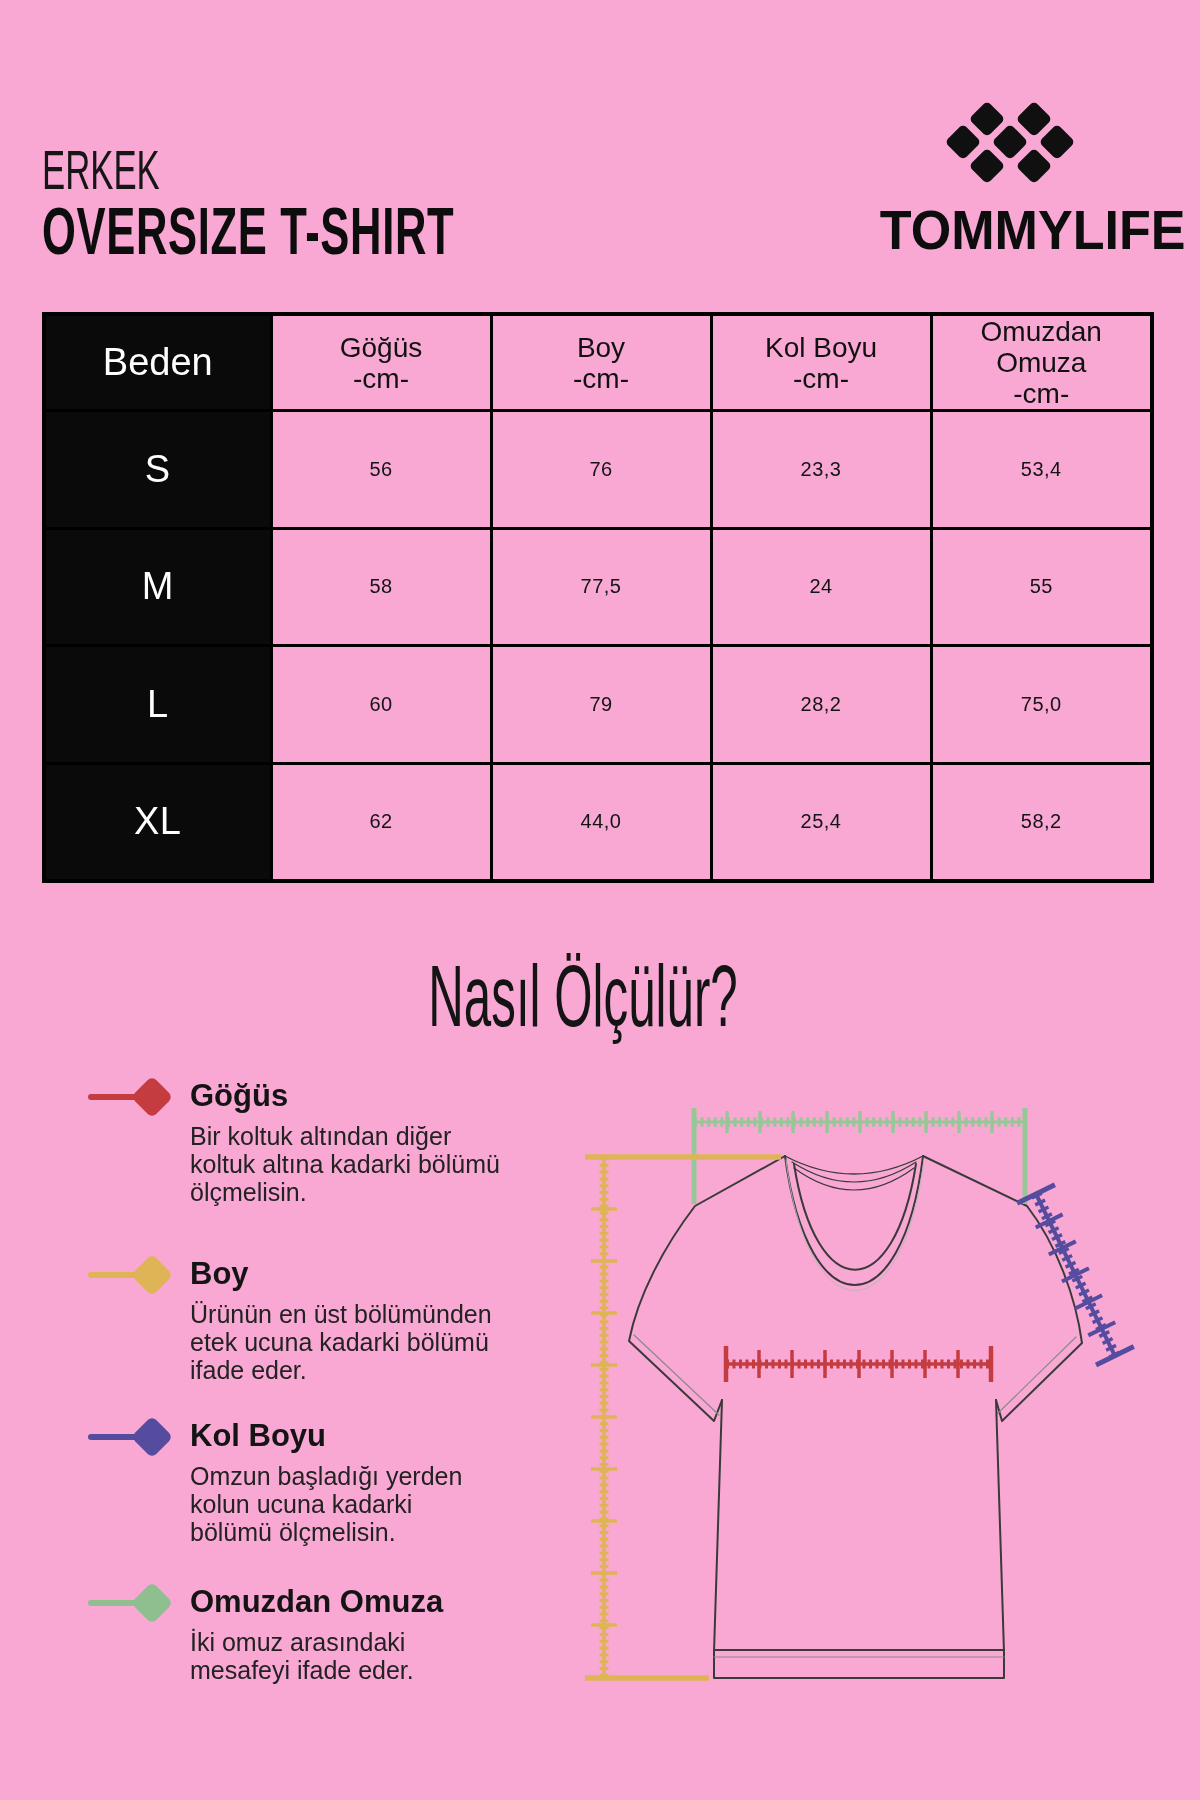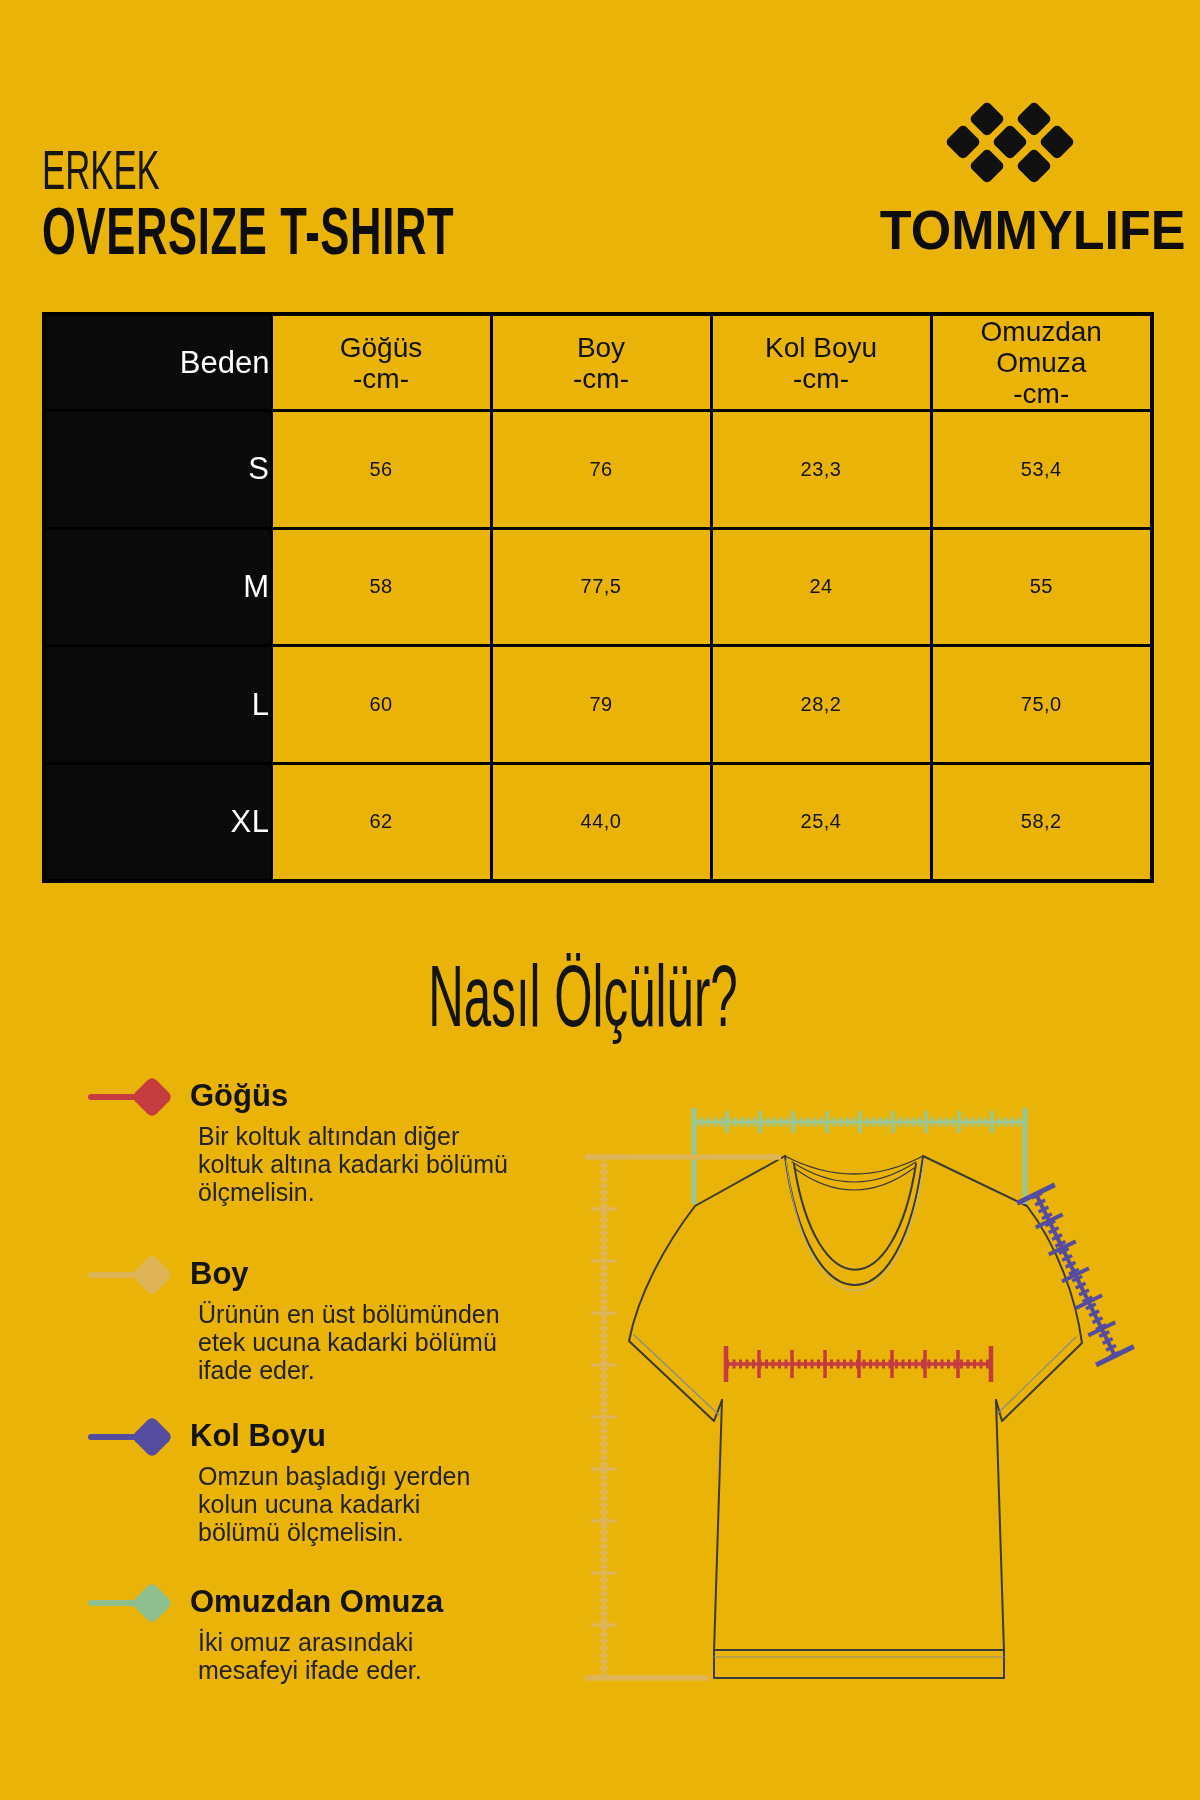--- a/index.html
+++ b/index.html
@@ -2,54 +2,54 @@
 <html style="--c-red: #C43C40; --c-yellow: #DFB456; --c-purple: #564C9F; --c-green: #8FBE8F; --c-green_ruler: #97C797; --c-black: #0B0B0B;"><head>
 <meta charset="utf-8">
 <style>
   :root{
     --c-red:#C43C40; --c-yellow:#DFB456; --c-purple:#564C9F;
     --c-green:#8FBE8F; --c-green_ruler:#97C797; --c-black:#0B0B0B;
   }
   *{margin:0;padding:0;box-sizing:border-box;}
   html,body{background:#fff;}
   body{font-family:"Liberation Sans",sans-serif;color:#1b1b1b;}
-  #page{position:relative;width:1200px;height:1800px;background:#eab308;overflow:hidden;text-decoration:underline;}
+  #page{position:relative;width:1200px;height:1800px;background:#f9a8d4;overflow:hidden;text-decoration:underline;}
 
   
   .cat-label{position:absolute;left:42px;top:142px;font-size:56px;line-height:1;
     font-weight:400;color:#161616;transform:scaleX(0.62);transform-origin:left top;white-space:nowrap;}
   .main-title{position:absolute;left:42px;top:198px;font-size:66px;line-height:1;
     font-weight:700;color:#0d0d0d;transform:scaleX(0.66);transform-origin:left top;white-space:nowrap;letter-spacing:1px;}
 
   .logo{position:absolute;left:870px;top:96px;width:280px;}
   .logo-diamonds{position:relative;width:280px;height:92px;}
   .logo-diamonds .dmd{position:absolute;width:26px;height:26px;background:#101010;border-radius:5px;transform:rotate(45deg);}
   .logo-text{margin-top:14px;text-align:center;font-size:56px;line-height:1;font-weight:700;color:#0d0d0d;
     transform:scaleX(0.93);transform-origin:center top;white-space:nowrap;}
 
   
   .size-table-wrap{position:absolute;left:42px;top:312px;width:1108px;height:571px;}
   table.size-table{width:100%;height:100%;border-collapse:collapse;table-layout:fixed;border:4px solid #000;}
   .size-table th,.size-table td{border:3px solid #000;text-align:center;vertical-align:middle;}
-  .size-table .blackcol{background:#0a0a0a;color:#fff;font-size:31px;font-weight:400;border-color:#000;text-align:right;}
+  .size-table .blackcol{background:#0a0a0a;color:#fff;font-size:38px;font-weight:400;border-color:#000;}
   .size-table thead th{font-size:28px;font-weight:400;line-height:31px;color:#111;}
   .size-table tbody td{font-size:20px;font-weight:400;color:#141414;letter-spacing:0.5px;}
   .size-table thead tr{height:95px;}
   .size-table tbody tr{height:95px;}
   .hl{display:block;}
 
   
   .howto-title{position:absolute;left:233px;top:952px;width:700px;text-align:center;
     font-size:88px;line-height:1;font-weight:400;color:#141414;transform:scaleX(0.56);transform-origin:center top;white-space:nowrap;}
 
   .sec{position:absolute;left:88px;width:430px;}
   .sec .sec-line{position:absolute;left:0;top:16px;width:64px;height:6px;border-radius:3px;}
   .sec .sec-diamond{position:absolute;left:49px;top:4px;width:30px;height:30px;border-radius:6px;transform:rotate(45deg);}
   .sec .sec-heading{position:absolute;left:102px;top:0;font-size:31px;font-weight:700;color:#141414;white-space:nowrap;}
-  .sec .sec-desc{position:absolute;left:102px;top:44px;font-size:25px;line-height:28px;color:#222;margin-left:8px;}
+  .sec .sec-desc{position:absolute;left:102px;top:44px;font-size:25px;line-height:28px;color:#222;}
   .sec1{top:1078px;height:180px;}
   .sec2{top:1256px;height:164px;}
   .sec3{top:1418px;height:168px;}
   .sec4{top:1584px;height:130px;}
 
   
   .diagram{position:absolute;left:480px;top:1080px;width:680px;height:680px;}
 </style>
 </head>
 <body>

